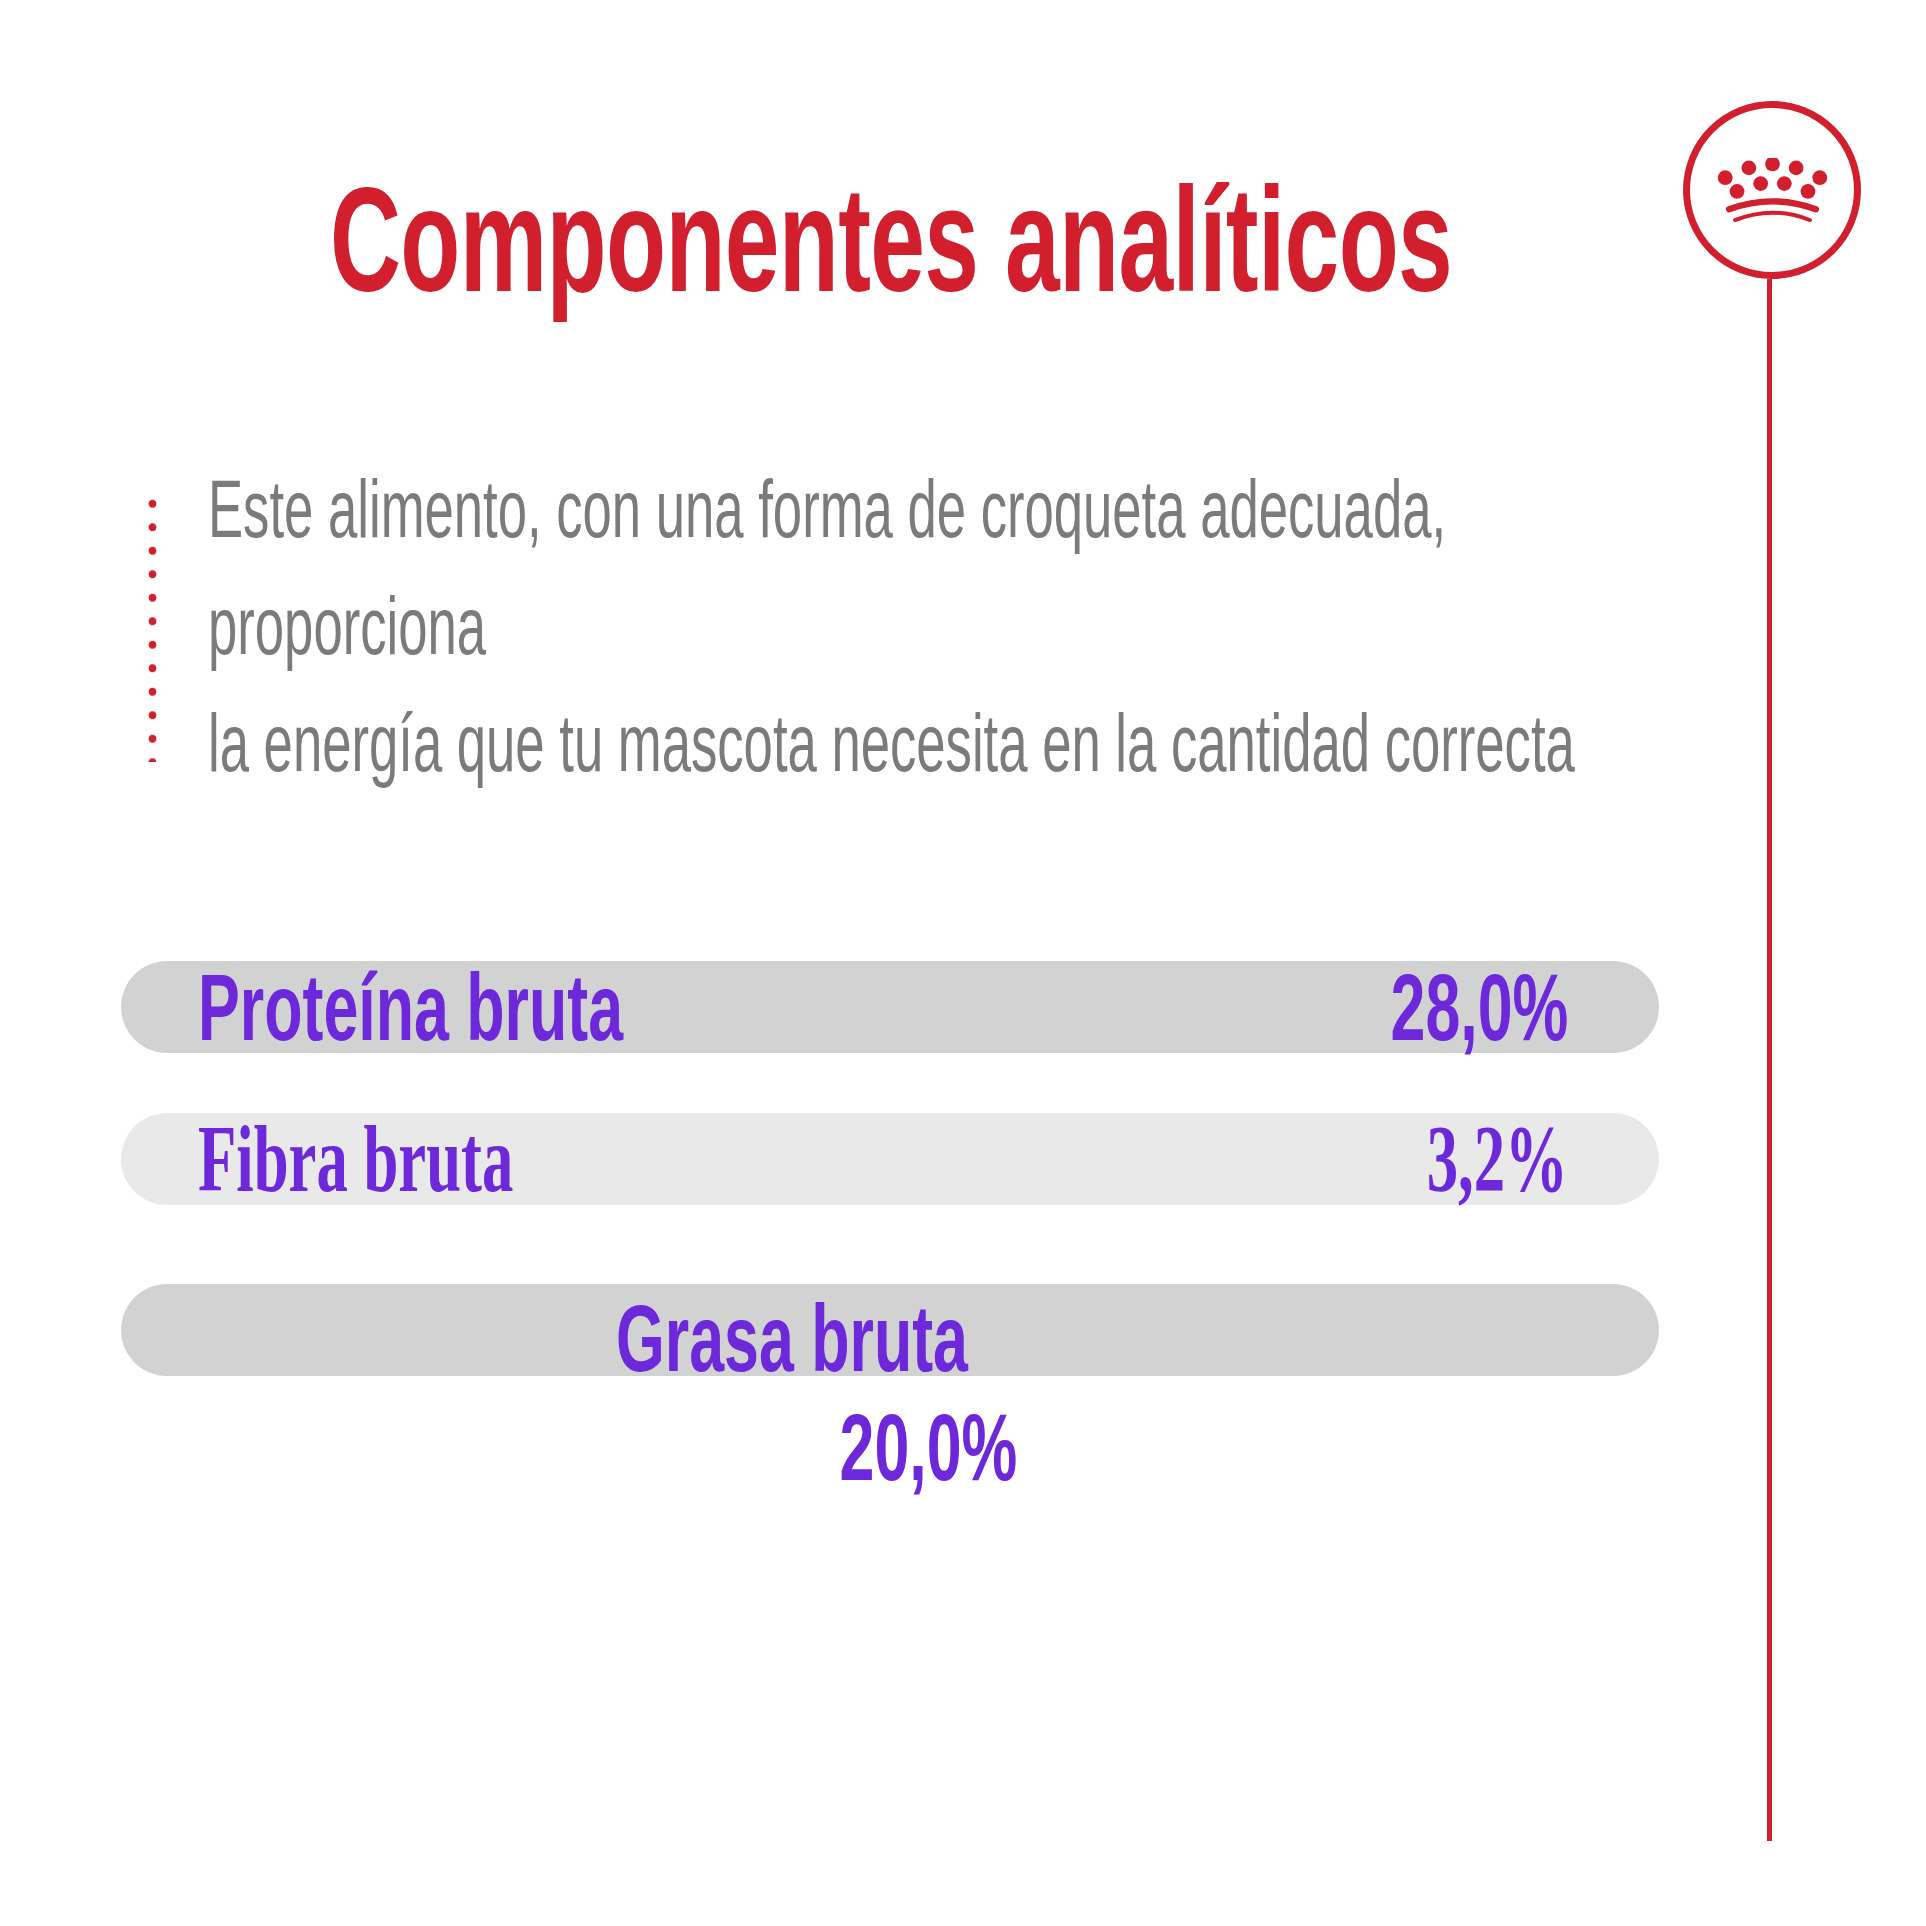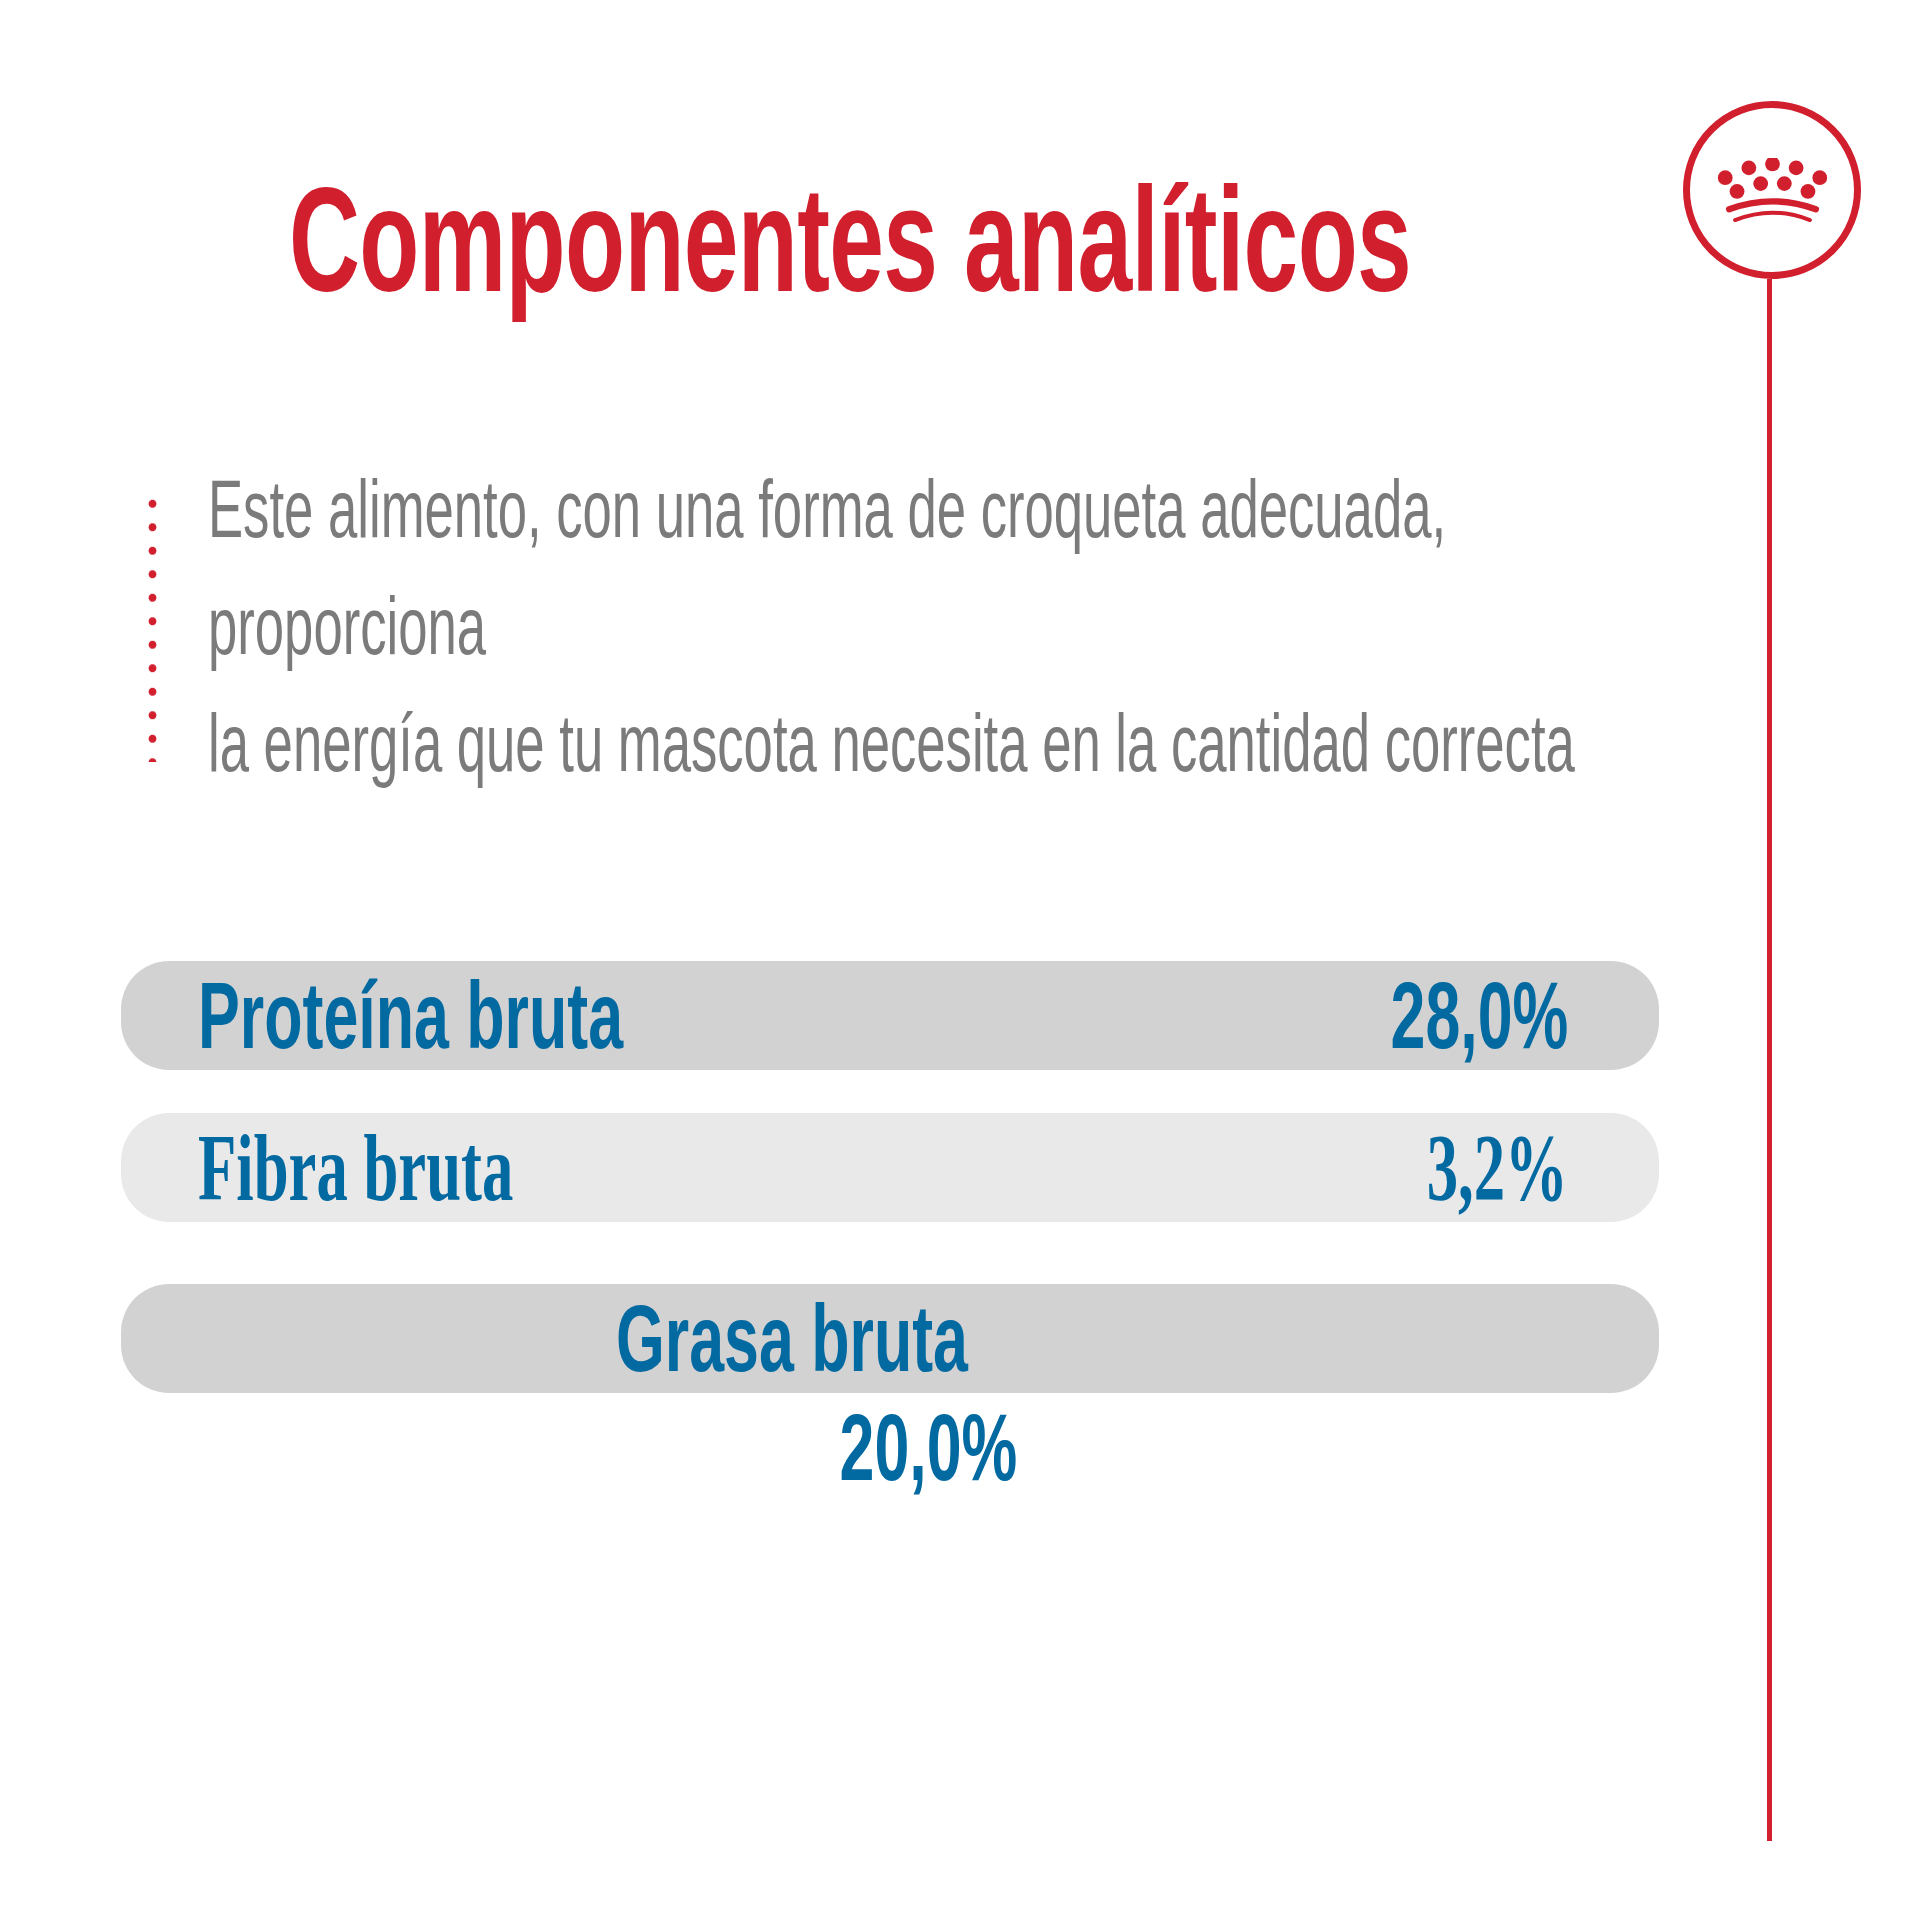--- a/index.html
+++ b/index.html
@@ -11,21 +11,21 @@
     overflow: hidden;
     font-family: "Liberation Sans", sans-serif;
   }
 
   
   .title-wrap {
     position: absolute;
     left: 0;
     top: 154px;
     width: 1782px;
-    text-align: left;
+    text-align: center;
     white-space: nowrap;
   }
   .title-wrap .condensed {
     display: inline-block;
     transform: scaleX(0.66);
     transform-origin: 50% 50%;
     font-size: 149px;
     font-weight: bold;
     color: #D11F2E;
     letter-spacing: -1px;
@@ -88,30 +88,30 @@
   }
   .desc-line-1 { top: 469px; }
   .desc-line-2 { top: 586px; }
   .desc-line-3 { top: 703px; }
 
   
   .comp-row {
     position: absolute;
     left: 121px;
     width: 1538px;
-    height: 109px;
+    height: 92px;
     box-sizing: border-box;
     border-radius: 48px;
     display: flex;
     align-items: center;
     justify-content: space-between;
     padding: 0 91px 0 77px;
     font-size: 95px;
     font-weight: bold;
-    color: #0369a1;
+    color: #6d28d9;
     white-space: nowrap;
   }
   .comp-row.dark  { background: #D2D2D2; }
   .comp-row.light { background: #E9E9E9; }
   .comp-row .label { display: inline-block; transform: scaleX(0.66); transform-origin: 0 50%; }
   .comp-row .value { display: inline-block; transform: scaleX(0.66); transform-origin: 100% 50%; }
   .row-0 { top: 961px; }
   .row-1 { top: 1113px; font-family: Liberation Serif, serif; }
   .row-2 { top: 1284px; flex-direction: column; }
   .row-3 { top: 1417px; }

